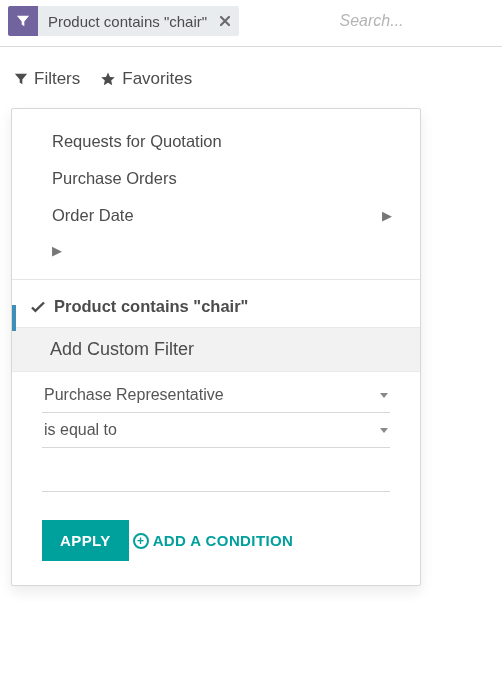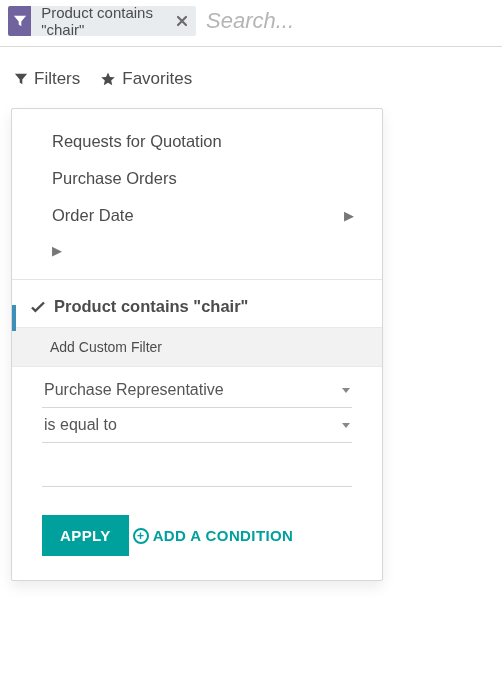--- a/index.html
+++ b/index.html
@@ -2,45 +2,45 @@
 <html><head>
 <meta charset="utf-8">
 <style>
   * { box-sizing: border-box; margin: 0; padding: 0; }
   html, body { width: 502px; height: 675px; font-family: -apple-system, "Helvetica Neue", Arial, sans-serif; background: #fff; color: #4c4c4c; }
   .search-row { display: flex; align-items: center; padding: 6px 8px 10px 8px; border-bottom: 1px solid #d9d9d9; }
   .facet { display: inline-flex; align-items: stretch; height: 30px; border-radius: 2px; overflow: hidden; margin-right: 8px; }
   .facet-icon { width: 30px; background: #71639e; display:flex; align-items:center; justify-content:center; }
   .facet-text { background:#e9ecef; color:#4c4c4c; display:flex; align-items:center; padding:0 10px; font-size:15px; }
   .facet-close { background:#e9ecef; display:flex; align-items:center; padding:0 8px 0 2px; cursor:pointer; }
-  .search-input { flex:1; border:none; font-size:22px; outline:none; color:#6c757d; background:transparent; padding-left:2px; }
+  .search-input { flex:1; border:none; font-size:16px; outline:none; color:#6c757d; background:transparent; padding-left:2px;text-align:center; }
   .search-input::placeholder { color:#b5b5b5; font-style: italic; }
 
   .btn-row { display:flex; gap:20px; padding:22px 14px 10px 14px; align-items:center; }
   .btn-row-item { display:inline-flex; align-items:center; gap:6px; font-size:17px; color:#4c4c4c; cursor:pointer; }
   .btn-row-item svg { flex:none; }
 
   .dropdown {
     position:absolute;
     left:11px;
     top:108px;
-    width:372px;
+    width:410px;
     background:#fff;
     border:1px solid #d7d7d7;
     box-shadow:0 6px 14px rgba(0,0,0,.08);
     padding-bottom:24px;
     border-radius:2px;
   }
   .left-tick { position:absolute; left:0; top:196px; width:4px; height:26px; background:#3d8fb8; }
   .menu-list { padding:14px 0 6px 0; }
   .menu-item { display:flex; align-items:center; justify-content:space-between; padding:9px 28px 9px 40px; font-size:16.5px; color:#4c4c4c; cursor:pointer; }
   .chev { font-size:13px; color:#777; }
   .sep { border-top:1px solid #e5e5e5; margin:6px 0; }
   .active-filter { display:flex; align-items:center; gap:8px; padding:11px 20px 11px 18px; font-size:16.5px; font-weight:700; color:#4c4c4c; }
-  .section-head { background:#f2f2f2; padding:11px 20px 11px 38px; font-size:14px; color:#4c4c4c; border-top:1px solid #e9e9e9; border-bottom:1px solid #e9e9e9; }
+  .section-head { background:#f2f2f2; padding:11px 20px 11px 38px; font-size:18px; color:#4c4c4c; border-top:1px solid #e9e9e9; border-bottom:1px solid #e9e9e9; }
   .form-area { padding:6px 30px 0 30px; }
   .select-line { display:flex; align-items:center; justify-content:space-between; border-bottom:1px solid #d7d7d7; padding:8px 2px; font-size:16px; color:#555; cursor:pointer; }
   .caret-sm { width:0; height:0; border-left:4px solid transparent; border-right:4px solid transparent; border-top:5px solid #888; }
   .empty-line { border-bottom:1px solid #d7d7d7; height:30px; margin-top:14px; }
   .actions { display:flex; align-items:center; gap:4px; margin-top:28px; }
   .apply-btn { background:#00a09d; color:#fff; border:none; padding:12px 18px; font-size:15px; font-weight:700; letter-spacing:.4px; cursor:pointer; }
   .add-cond { display:inline-flex; align-items:center; gap:4px; color:#00a09d; font-size:15px; font-weight:700; letter-spacing:.4px; cursor:pointer; }
   .plus-circ { width:16px; height:16px; border:2px solid #00a09d; border-radius:50%; display:inline-flex; align-items:center; justify-content:center; font-size:12px; line-height:1; }
 </style>
 </head>

